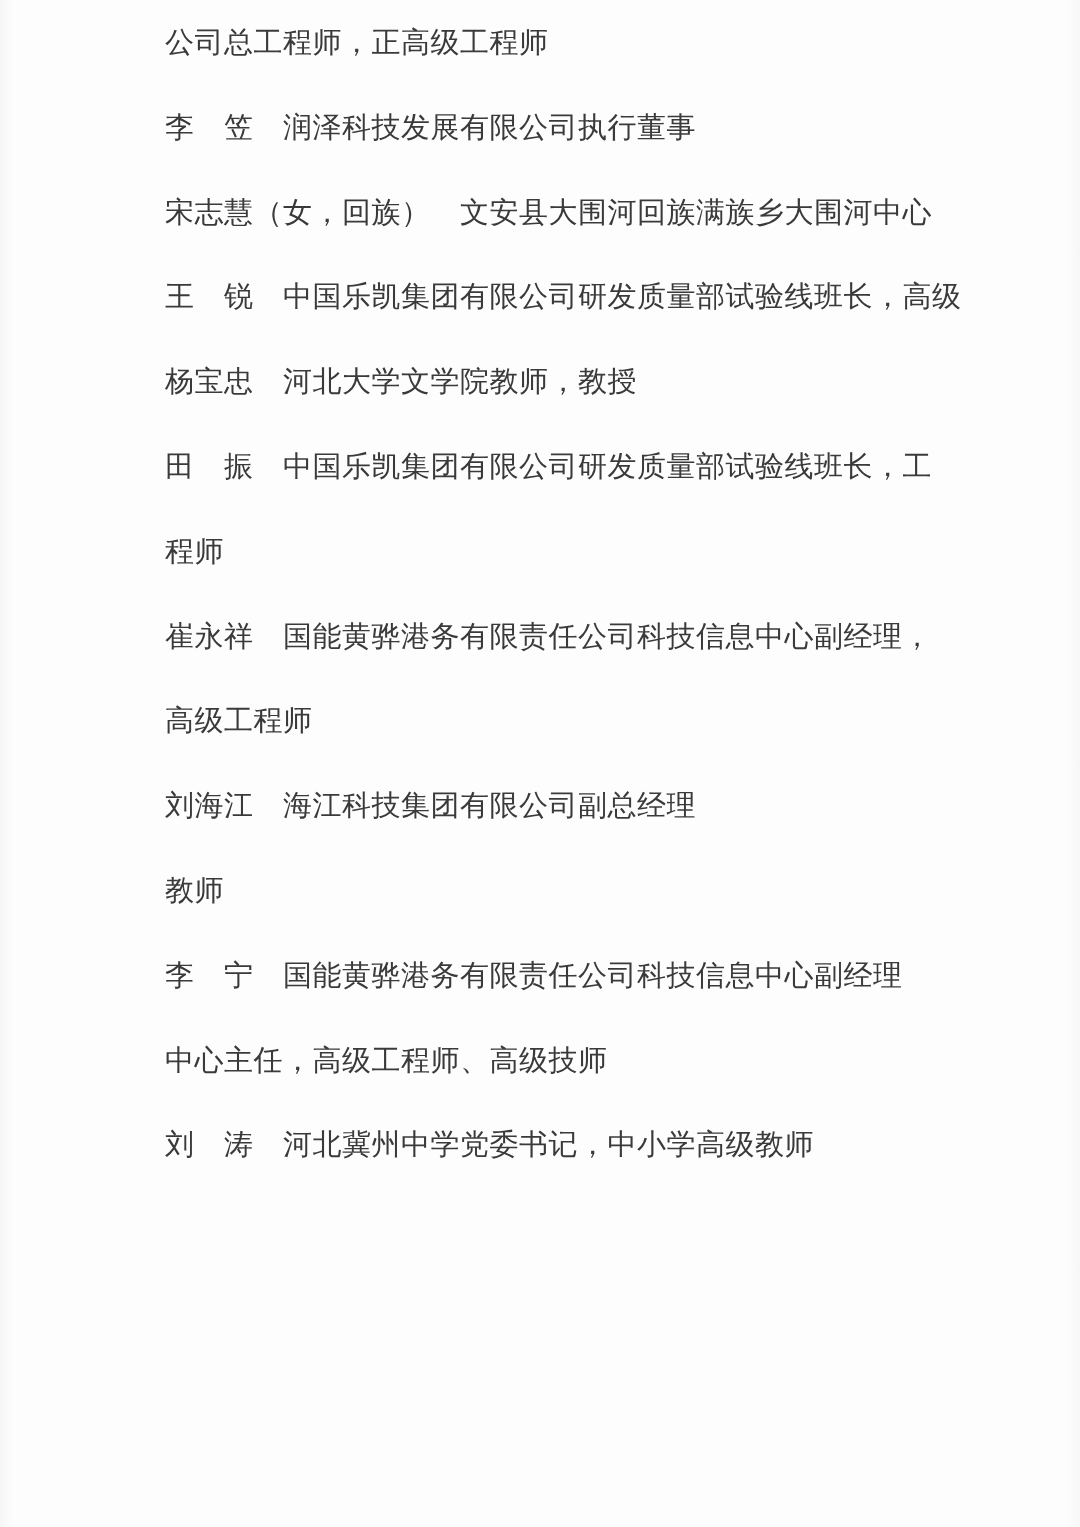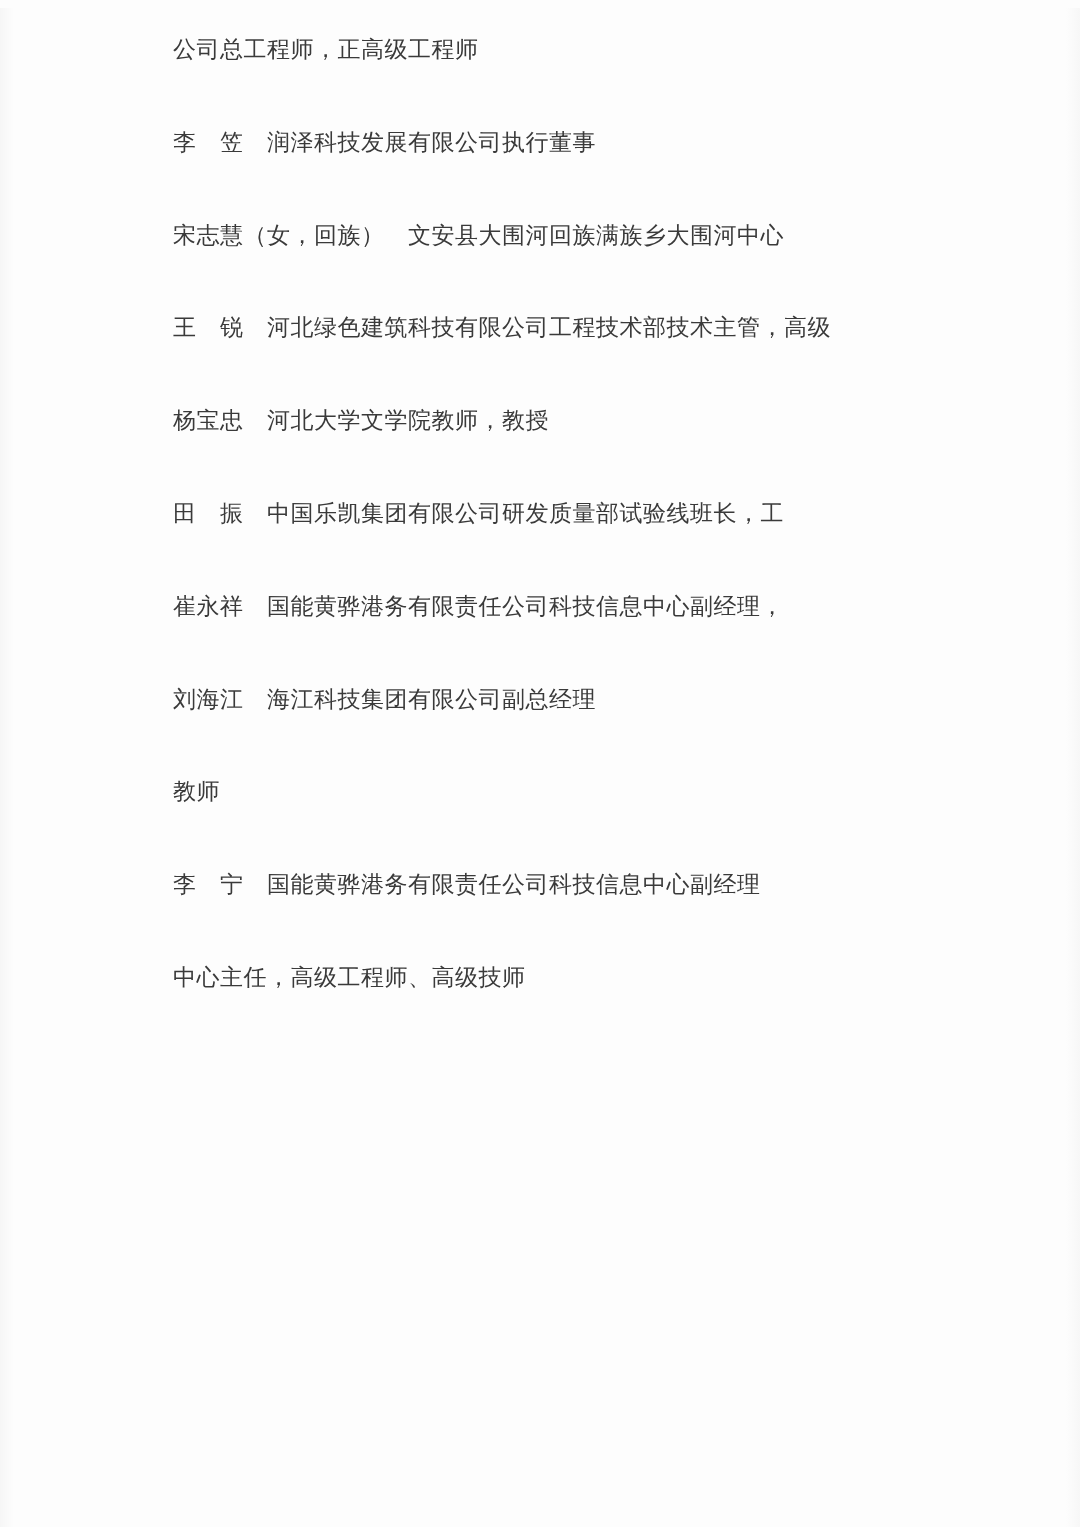--- a/index.html
+++ b/index.html
@@ -13,40 +13,43 @@
     overflow: hidden;
   }
   .page {
     box-sizing: border-box;
     width: 1080px;
     height: 1527px;
     padding: 0 140px 0 165px;
     background: linear-gradient(90deg, #f6f6f6 0px, #fdfdfd 14px, #fdfdfd 1066px, #f7f7f7 1080px);
   }
   .line {
-    margin: 8px;
+    margin: 0;
     padding: 0;
     font-family: "Liberation Serif", "DejaVu Serif", serif;
-    font-size: 23px;
+    font-size: 29px;
     line-height: 84.8px;
     height: 84.8px;
     color: #3a3a3a;
     white-space: nowrap;
     letter-spacing: 0.5px;
     font-weight: 400;
   }
 </style>
 </head>
 <body>
 
 <div class="page">
   <p class="line">公司总工程师，正高级工程师</p>
   <p class="line">李　笠　润泽科技发展有限公司执行董事</p>
   <p class="line">宋志慧（女，回族）　文安县大围河回族满族乡大围河中心</p>
-  <p class="line">王　锐　河北绿色建筑科技有限公司工程技术部技术主管，高级</p>
+  <p class="line">王　锐　中国乐凯集团有限公司研发质量部试验线班长，高级</p>
   <p class="line">杨宝忠　河北大学文学院教师，教授</p>
   <p class="line">田　振　中国乐凯集团有限公司研发质量部试验线班长，工</p>
+  <p class="line">程师</p>
   <p class="line">崔永祥　国能黄骅港务有限责任公司科技信息中心副经理，</p>
+  <p class="line">高级工程师</p>
   <p class="line">刘海江　海江科技集团有限公司副总经理</p>
   <p class="line">教师</p>
   <p class="line">李　宁　国能黄骅港务有限责任公司科技信息中心副经理</p>
   <p class="line">中心主任，高级工程师、高级技师</p>
+  <p class="line">刘　涛　河北冀州中学党委书记，中小学高级教师</p>
 </div>
 
 </body></html>

